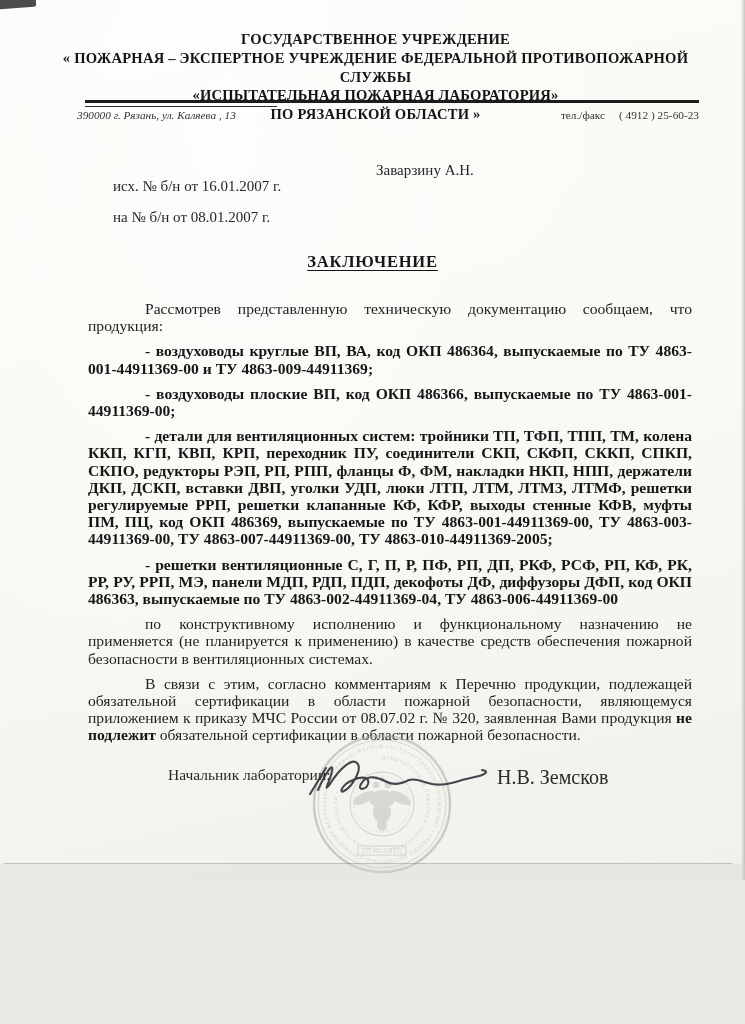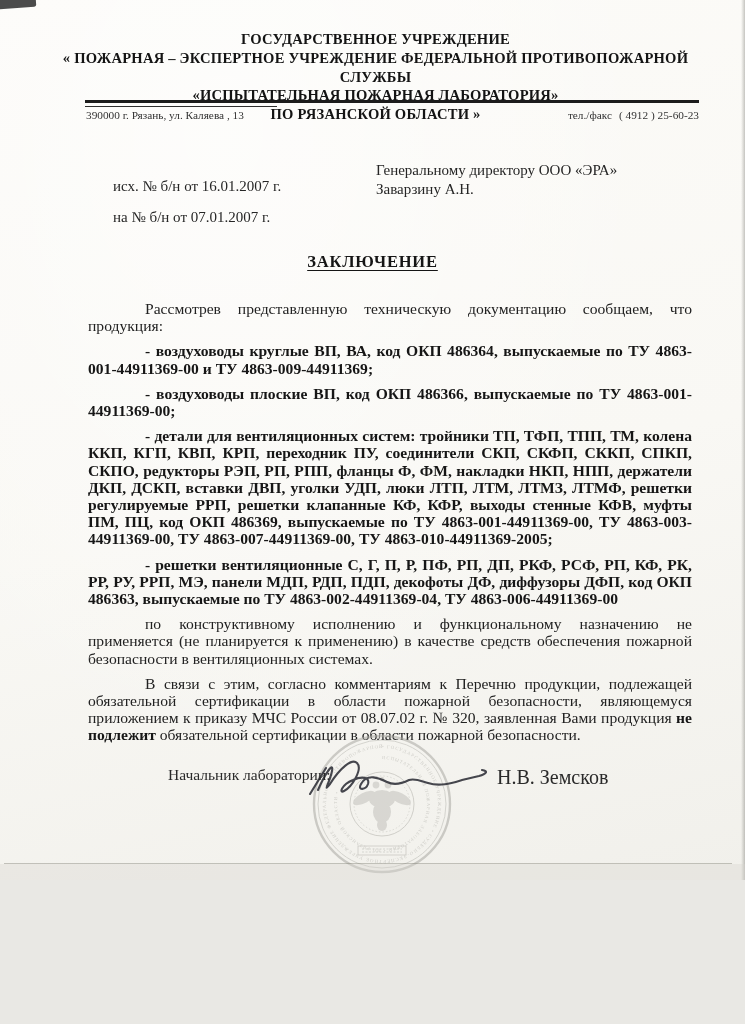--- a/index.html
+++ b/index.html
@@ -18,23 +18,23 @@
     background:linear-gradient(to left, rgba(110,110,104,.38), rgba(110,110,104,0)); }
   .edge-bottom { position:absolute; left:4px; bottom:16px; width:728px; height:1px;
     background:rgba(130,130,120,.45); }
   .bottom-strip { position:absolute; left:0; bottom:0; width:100%; height:16px;
     background:rgba(215,213,205,.35); }
 
   .letterhead { position:absolute; top:30px; left:36px; right:30px; text-align:center;
     font-weight:bold; font-size:14.6px; line-height:18.8px; letter-spacing:.2px; color:#141414; }
   .rule-thick { position:absolute; left:85px; top:100px; width:614px; height:3px; background:#1c1c1c; }
   .rule-thin  { position:absolute; left:85px; top:106px; width:192px; height:1px; background:#2e2e2e; }
-  .address { position:absolute; left:86px; top:109px; font-size:11.3px; color:#333; }
+  .address { position:absolute; left:77px; top:109px; font-size:11.3px; color:#333;font-style:italic; }
   .phone   { position:absolute; right:46px; top:109px; font-size:11.3px; color:#333; }
-  .phone span { margin-left:7px; }
+  .phone span { margin-left:14px; }
 
   .addressee { position:absolute; left:376px; top:161px; font-size:15px; line-height:19px; color:#262626; }
   .ref-out { position:absolute; left:113px; top:178px; font-size:15px; color:#262626; }
   .ref-in  { position:absolute; left:113px; top:209px; font-size:15px; color:#262626; }
 
   .doc-title { position:absolute; left:0; right:0; top:252px; text-align:center;
     font-weight:bold; font-size:16.5px; letter-spacing:.8px; text-decoration:underline;
     text-underline-offset:3px; color:#151515; }
 
   .body-block { position:absolute; left:80px; top:292px; width:620px;
@@ -63,24 +63,23 @@
     <div>ПО РЯЗАНСКОЙ ОБЛАСТИ »</div>
   </div>
 
   <div class="rule-thick"></div>
   <div class="rule-thin"></div>
 
   <div class="address">390000 г. Рязань,  ул. Каляева , 13</div>
   <div class="phone"><span>тел./факс</span><span>( 4912 )  25-60-23</span></div>
 
   <div class="ref-out">исх. № б/н  от 16.01.2007 г.</div>
-  <div class="ref-in">на № б/н от 07.01.2007 г.</div>
+  <div class="ref-in">на № б/н от 08.01.2007 г.</div>
 
   <div class="addressee">
-    <div>Генеральному директору ООО «ЭРА»</div>
     <div>Заварзину А.Н.</div>
   </div>
 
   <div class="doc-title">ЗАКЛЮЧЕНИЕ</div>
 
   <div class="body-block">
     <p>Рассмотрев представленную техническую документацию сообщаем, что продукция:</p>
     <p class="bold">- воздуховоды круглые ВП, ВА, код ОКП 486364, выпускаемые по ТУ 4863-001-44911369-00 и ТУ 4863-009-44911369;</p>
     <p class="bold">- воздуховоды плоские ВП, код ОКП 486366, выпускаемые по ТУ 4863-001-44911369-00;</p>
     <p class="bold">- детали для вентиляционных систем: тройники ТП, ТФП, ТПП, ТМ, колена ККП, КГП, КВП, КРП, переходник ПУ, соединители СКП, СКФП, СККП, СПКП, СКПО, редукторы РЭП, РП, РПП, фланцы Ф, ФМ, накладки НКП, НПП, держатели ДКП, ДСКП, вставки ДВП, уголки УДП, люки ЛТП, ЛТМ, ЛТМЗ, ЛТМФ, решетки регулируемые РРП, решетки клапанные КФ, КФР, выходы стенные КФВ, муфты ПМ, ПЦ, код ОКП 486369, выпускаемые по ТУ 4863-001-44911369-00, ТУ 4863-003-44911369-00, ТУ 4863-007-44911369-00, ТУ 4863-010-44911369-2005;</p>

